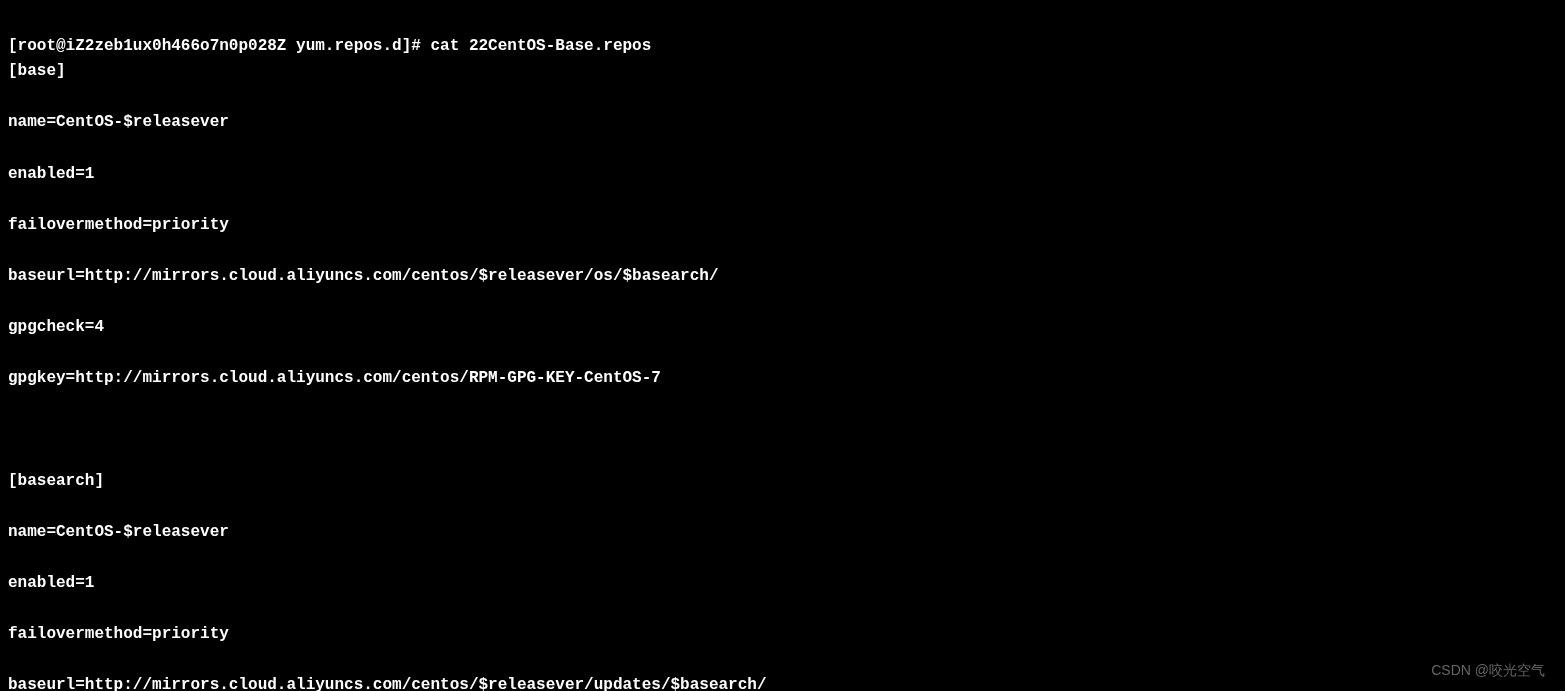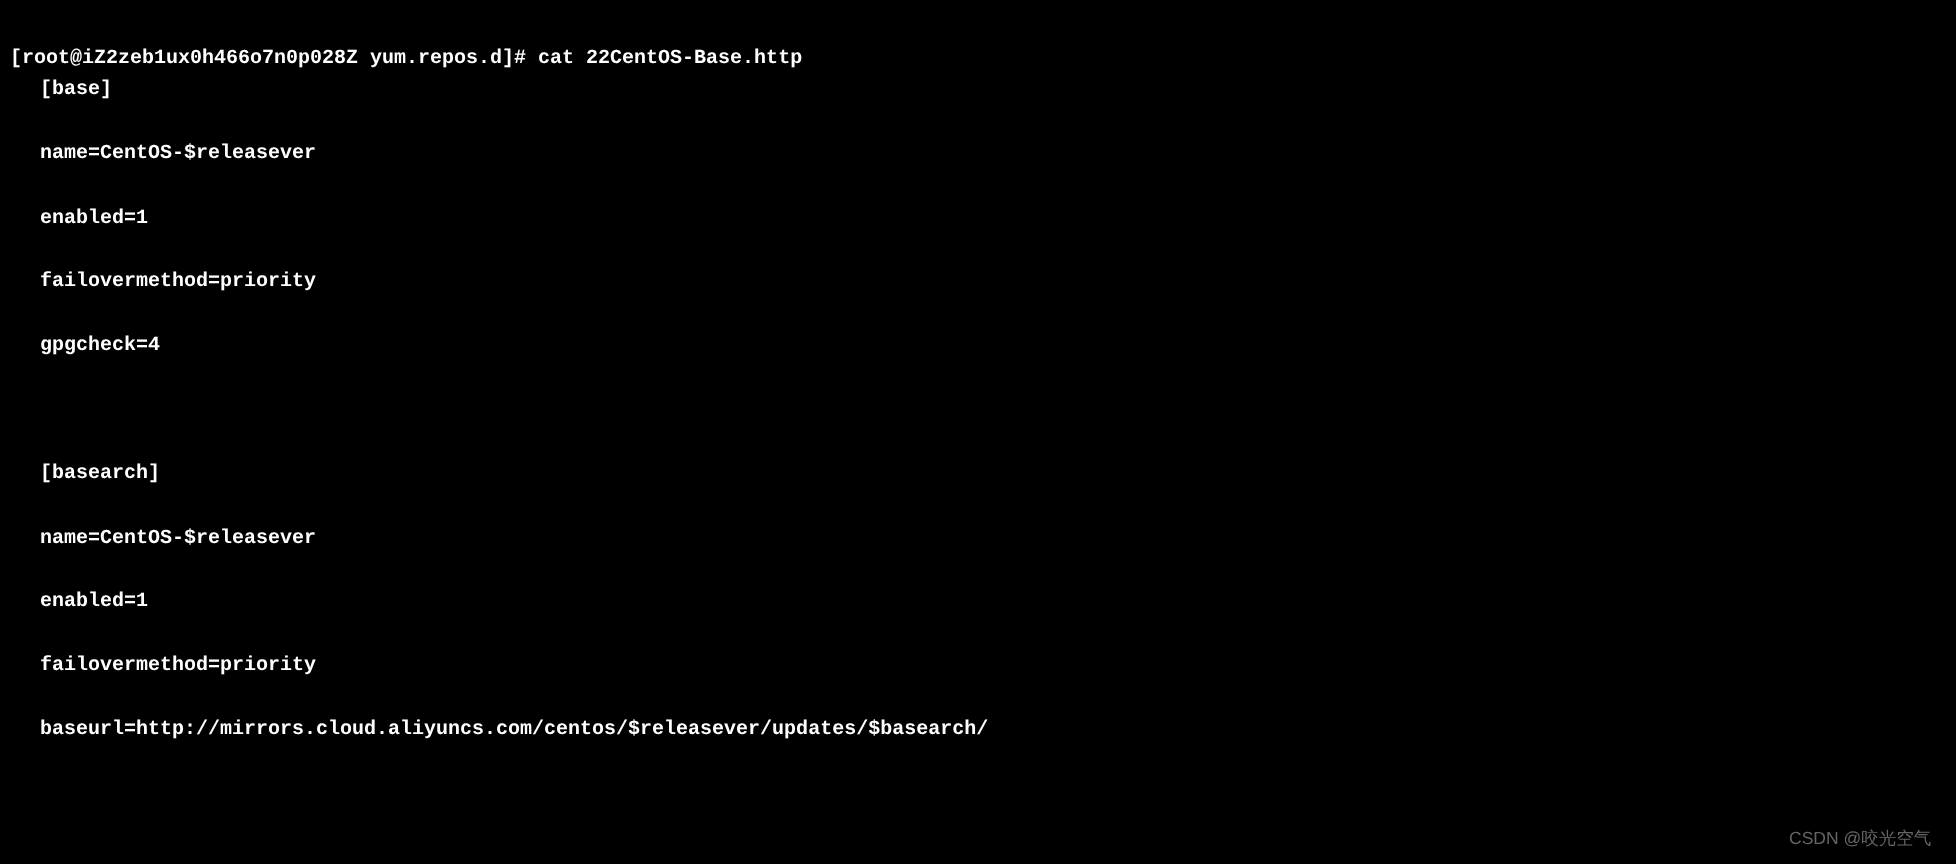--- a/index.html
+++ b/index.html
@@ -22,46 +22,47 @@
     }
     .terminal {
       white-space: pre-wrap;
       word-break: break-all;
     }
     .prompt-line {
       display: inline;
     }
     .output-line {
       display: block;
-      margin-left: 24px;
     }
     .watermark {
       position: absolute;
       bottom: 10px;
       right: 20px;
       color: #666666;
       font-size: 14px;
       font-weight: normal;
       font-family: 'Microsoft YaHei', sans-serif;
     }
     .empty-line {
       display: block;
       height: 1.6em;
     }
   </style>
 </head>
 <body>
 
 <div class="terminal">
-<span class="prompt-line">[root@iZ2zeb1ux0h466o7n0p028Z yum.repos.d]# </span><span class="prompt-line">cat 22CentOS-Base.http</span>
+<span class="prompt-line">[root@iZ2zeb1ux0h466o7n0p028Z yum.repos.d]# </span><span class="prompt-line">cat 22CentOS-Base.repos</span>
 <span class="output-line">[base]</span>
 <span class="output-line">name=CentOS-$releasever</span>
 <span class="output-line">enabled=1</span>
 <span class="output-line">failovermethod=priority</span>
+<span class="output-line">baseurl=http://mirrors.cloud.aliyuncs.com/centos/$releasever/os/$basearch/</span>
 <span class="output-line">gpgcheck=4</span>
+<span class="output-line">gpgkey=http://mirrors.cloud.aliyuncs.com/centos/RPM-GPG-KEY-CentOS-7</span>
 <span class="empty-line"></span>
 <span class="output-line">[basearch]</span>
 <span class="output-line">name=CentOS-$releasever</span>
 <span class="output-line">enabled=1</span>
 <span class="output-line">failovermethod=priority</span>
 <span class="output-line">baseurl=http://mirrors.cloud.aliyuncs.com/centos/$releasever/updates/$basearch/</span>
 
 
 
 

